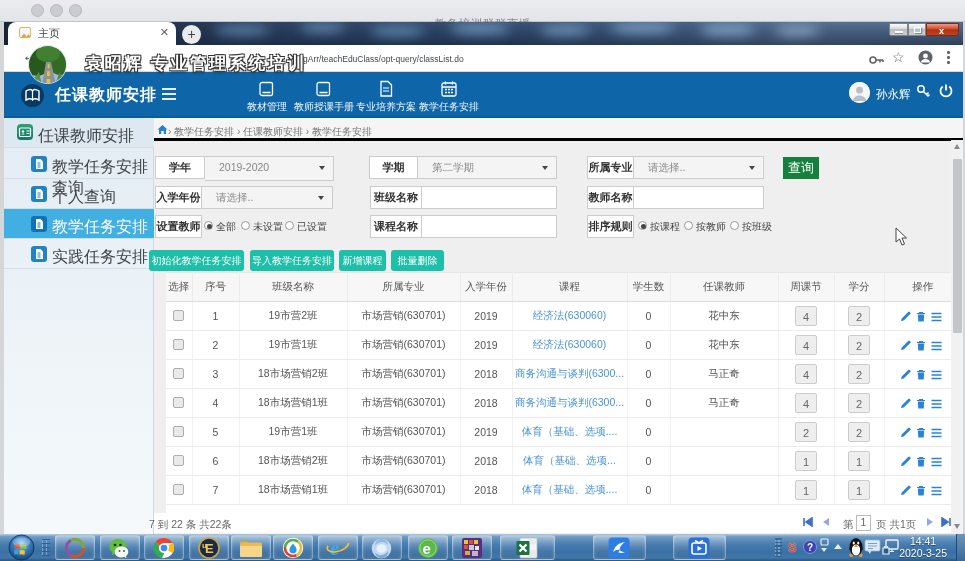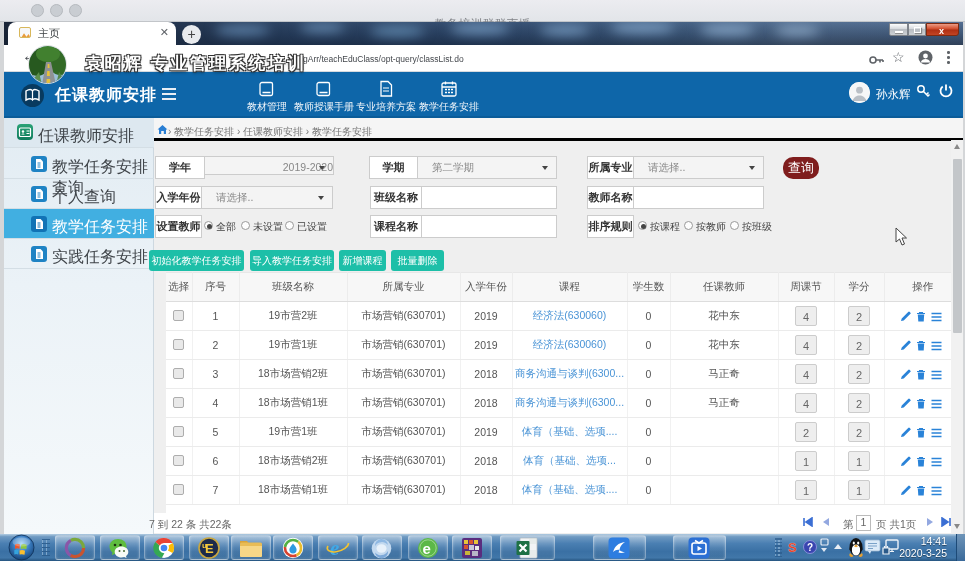--- a/index.html
+++ b/index.html
@@ -62,42 +62,42 @@
 #crumbbar{position:absolute;left:0;top:0;width:809px;height:23px;background:#f5f5f5;border-bottom:3px solid #000000}
 #crumbtxt{position:absolute;left:14px;top:7px;font-size:10px;color:#777}
 
 .fl{position:absolute;background:#fff;border:1px solid #ccc;font-size:11px;font-weight:bold;color:#333;text-align:center}
 .fi{position:absolute;background:#fff;border:1px solid #ccc;border-left:none;font-size:10.5px;color:#888}
 .fs{background:#f4f4f4}
 .arrow{position:absolute;right:8px;top:9px;width:0;height:0;border-left:3.5px solid transparent;border-right:3.5px solid transparent;border-top:4.5px solid #444}
 .radio{position:absolute;width:9px;height:9px;border-radius:50%;border:1px solid #999;background:#fdfdfd}
 .radio.on:after{content:"";position:absolute;left:2px;top:2px;width:5px;height:5px;border-radius:50%;background:#444}
 .rlbl{position:absolute;font-size:10px;color:#444}
-#qbtn{position:absolute;background:#7f1d1d;border-radius:10px;color:#fff;font-size:13px;text-align:center}
+#qbtn{position:absolute;background:#15803d;border-radius:0;color:#fff;font-size:13px;text-align:center}
 .tbtn{position:absolute;top:0;height:21px;background:#1dbfa8;border-radius:3px;color:#fff;font-size:10px;text-align:center;line-height:21px;white-space:nowrap}
 .ops svg{vertical-align:middle;margin:0 2.5px}
 td.ops{padding-right:4px}
 
 #tablewrap{position:absolute;left:12px;top:154px;width:944px;height:241px;background:#fff}
 table{border-collapse:collapse;table-layout:fixed;width:795px}
 th{height:29px;font-size:10.5px;color:#555;font-weight:normal;background:#f7f7f7;border-bottom:1px solid #ddd;border-top:1px solid #e7e7e7;border-right:1px solid #ececec}
 th:last-child,td:last-child{border-right:none}
 td{height:29px;font-size:10.5px;color:#555;text-align:center;border-bottom:1px solid #ebebeb;border-right:1px solid #f1f1f1;white-space:nowrap;overflow:hidden}
 td.link{color:#4a94d6}
 .numbox{display:inline-block;width:22px;height:20px;background:#eee;border:1px solid #ccc;border-radius:2px;font-size:11px;color:#666;line-height:20px}
 .cb{display:inline-block;width:11px;height:11px;border:1px solid #adadad;border-radius:2px;background:#e9e9e9}
 
 #pager{position:absolute;left:0;top:395px;width:797px;height:20px;background:#fff;font-size:10.5px;color:#666}
 
 #scroll{left:951px;top:140px;width:12px;height:393px;background:#f1f1f1;z-index:4}
 #sthumb{position:absolute;left:1.5px;top:19px;width:9px;height:174px;background:#c3c6c9;border-radius:1px}
 
 #taskbar{left:0;top:534px;width:965px;height:27px;background:linear-gradient(180deg,#b3cde2 0%,#6f9ac2 10%,#4a7fb2 35%,#3a70a4 65%,#4177a9 88%,#25547f 100%);z-index:7}
 .tico{position:absolute;top:1px;width:40px;height:25px;border-radius:3px;background:linear-gradient(180deg,rgba(255,255,255,.38),rgba(255,255,255,.1) 50%,rgba(0,0,0,.06));border:1px solid rgba(255,255,255,.35);box-shadow:inset 0 0 3px rgba(255,255,255,.3)}
-#clock{position:absolute;right:18px;top:2px;text-align:right;color:#fff;font-size:10.5px;line-height:11.5px;text-shadow:0 1px 1px rgba(0,0,0,.5)}
+#clock{position:absolute;right:18px;top:2px;text-align:center;color:#fff;font-size:10.5px;line-height:11.5px;text-shadow:0 1px 1px rgba(0,0,0,.5)}
 
 #cursor{left:895px;top:227px;z-index:9}
 </style></head>
 <body>
 
 <div class="abs" id="macbar">
   <div class="tl" style="left:31px"></div>
     <div class="tl" style="left:50px"></div>
     <div class="tl" style="left:69px"></div>
   <div id="mactitle">教务培训群群直播</div>
@@ -265,21 +265,21 @@
 
 <div class="abs" id="main">
   <div id="crumbbar">
     <svg class="abs" style="left:3px;top:6px" width="11" height="11" viewBox="0 0 11 11">
         <path d="M5.5 1 L10.5 5.5 H9 V10 H6.8 V7 H4.2 V10 H2 V5.5 H.5 Z" fill="#2a7fd4"></path>
       </svg>
     <div id="crumbtxt">› 教学任务安排 › 任课教师安排 › 教学任务安排</div>
   </div>
 
   <div class="fl" style="left:1px;top:38px;width:50px;height:23px;line-height:21px">学年</div>
-  <div class="fi fs" style="left:51px;top:38px;width:129px;height:19px;line-height:21px;padding-left:14px;text-align:right">2019-2020<div class="arrow"></div></div>
+  <div class="fi fs" style="left:51px;top:38px;width:129px;height:25px;line-height:21px;padding-left:14px;text-align:left">2019-2020<div class="arrow"></div></div>
   <div class="fl" style="left:215px;top:38px;width:49px;height:23px;line-height:21px">学期</div>
   <div class="fi fs" style="left:264px;top:38px;width:139px;height:23px;line-height:21px;padding-left:14px;text-align:left">第二学期<div class="arrow"></div></div>
   <div class="fl" style="left:433px;top:38px;width:47px;height:23px;line-height:21px">所属专业</div>
   <div class="fi fs" style="left:480px;top:38px;width:130px;height:23px;line-height:21px;padding-left:14px;text-align:left">请选择..<div class="arrow"></div></div>
   <div id="qbtn" style="left:629px;top:39px;width:36px;height:22px;line-height:22px">查询</div>
 
   <div class="fl" style="left:1px;top:68px;width:47px;height:23px;line-height:21px">入学年份</div>
   <div class="fi fs" style="left:48px;top:68px;width:131px;height:23px;line-height:21px;padding-left:14px;text-align:left">请选择..<div class="arrow"></div></div>
   <div class="fl" style="left:216px;top:68px;width:52px;height:23px;line-height:21px">班级名称</div>
   <div class="fi" style="left:268px;top:68px;width:135px;height:23px"></div>

